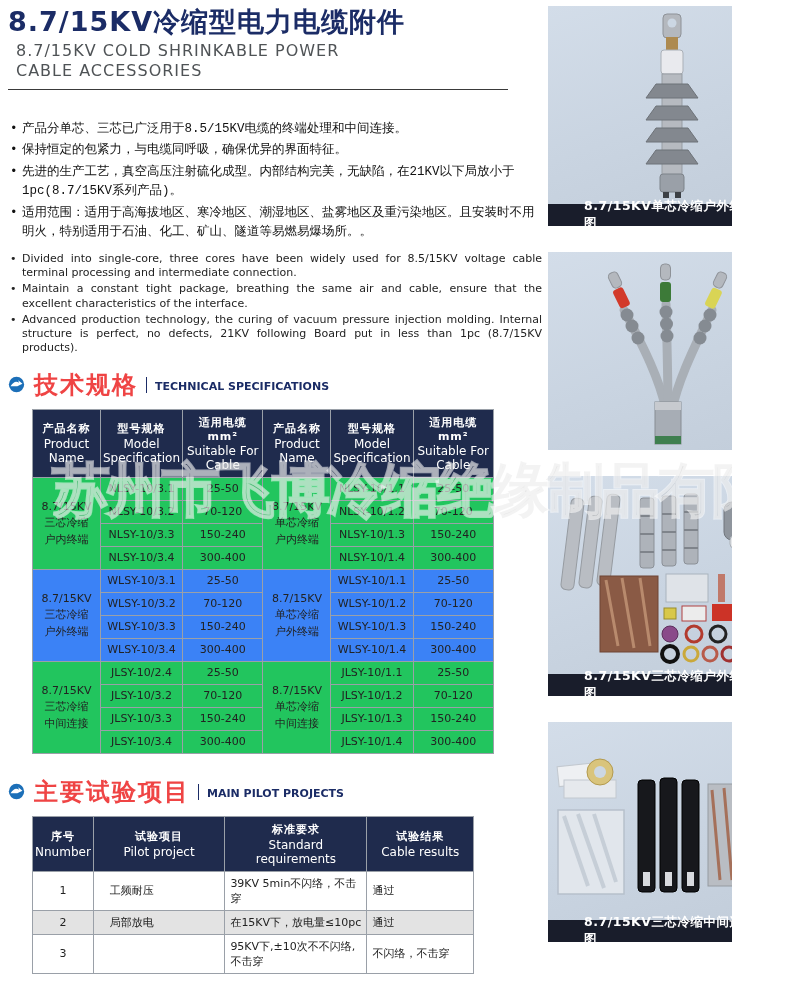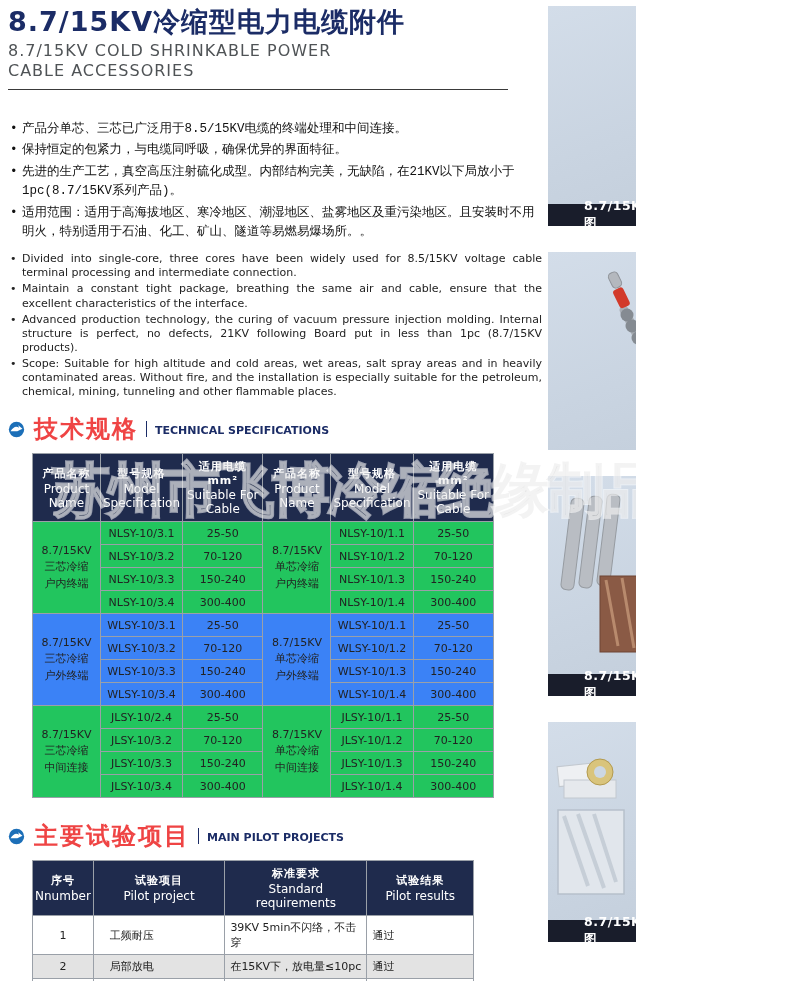--- a/index.html
+++ b/index.html
@@ -1,22 +1,22 @@
 <!DOCTYPE html>
 <html><head>
 <meta charset="utf-8">
 <style>
   * { margin:0; padding:0; box-sizing:border-box; }
   html,body { width:800px; background:#ffffff; font-family:"DejaVu Sans","Liberation Sans",sans-serif; }
-  .page { position:relative; width:636px; height:981px; background:#fff; overflow:hidden; }
+  .page { position:relative; width:732px; height:981px; background:#fff; overflow:hidden; }
 
   
   .left-col { position:absolute; left:8px; top:6px; width:534px; }
   .title-zh { font-size:27px; font-weight:bold; color:#1b2c66; letter-spacing:1px; line-height:1.15; }
-  .title-en { margin-top:4px; font-size:16px; color:#4f5356; letter-spacing:1px; white-space:pre-line; line-height:1.25; }
+  .title-en { margin-top:4px; font-size:16px; color:#4f5356; letter-spacing:1px; white-space:pre-line; line-height:1.25;margin-left:8px; }
   .title-rule { border:none; border-top:1px solid #3a3a3a; margin-top:8px; width:500px; }
 
   ul.features { list-style:none; margin-top:30px; }
   ul.features li { position:relative; padding-left:14px; margin-bottom:2px; }
   ul.features li::before { content:"•"; position:absolute; left:2px; top:0; }
   ul.features.zh { font-size:12.5px; color:#111; line-height:1.55;font-family:Liberation Mono, monospace; }
   ul.features.en { margin-top:10px; font-size:11px; color:#222; line-height:1.28; text-align:justify; }
 
   .section-head { display:flex; align-items:center; margin:14px 0 8px 0; }
   .section-head .sec-icon { width:17px; height:17px; margin-right:9px; flex:0 0 auto; }
@@ -70,21 +70,20 @@
     <ul class="features zh">
         <li>产品分单芯、三芯已广泛用于8.5/15KV电缆的终端处理和中间连接。</li>
         <li>保持恒定的包紧力，与电缆同呼吸，确保优异的界面特征。</li>
         <li>先进的生产工艺，真空高压注射硫化成型。内部结构完美，无缺陷，在21KV以下局放小于1pc(8.7/15KV系列产品)。</li>
         <li>适用范围：适用于高海拔地区、寒冷地区、潮湿地区、盐雾地区及重污染地区。且安装时不用明火，特别适用于石油、化工、矿山、隧道等易燃易爆场所。。</li>
       </ul>
     <ul class="features en">
         <li>Divided into single-core, three cores have been widely used for 8.5/15KV voltage cable terminal processing and intermediate connection.</li>
         <li>Maintain a constant tight package, breathing the same air and cable, ensure that the excellent characteristics of the interface.</li>
         <li>Advanced production technology, the curing of vacuum pressure injection molding. Internal structure is perfect, no defects, 21KV following Board put in less than 1pc (8.7/15KV products).</li>
-        <li>Scope: Suitable for high altitude and cold areas, wet areas, salt spray areas and in heavily contaminated areas. Without fire, and the installation is especially suitable for the petroleum, chemical, mining, tunneling and other flammable places.</li>
       </ul>
 
     <div class="section-head">
       <svg class="sec-icon" viewBox="0 0 20 20">
         <circle cx="10" cy="10" r="9" fill="#1c6fb8"></circle>
         <path d="M3,12 Q8,4 13,8 L12,5 L17,9 L11,12 Z" fill="#ffffff"></path>
       </svg>
       <span class="sec-zh">技术规格</span>
       <span class="sec-en">TECHNICAL SPECIFICATIONS</span>
     </div>
@@ -231,21 +230,21 @@
             <th>
               <div class="th-zh">试验项目</div>
               <div class="th-en">Pilot project</div>
             </th>
             <th>
               <div class="th-zh">标准要求</div>
               <div class="th-en">Standard requirements</div>
             </th>
             <th>
               <div class="th-zh">试验结果</div>
-              <div class="th-en">Pilot results</div>
+              <div class="th-en">Cable results</div>
             </th>
           </tr>
         </thead>
       <tbody>
           <tr>
             <td class="c-no">1</td>
             <td class="c-proj"><span>工频耐压</span></td>
             <td class="c-req"><span>39KV 5min不闪络，不击穿</span></td>
             <td class="c-res">通过</td>
           </tr>

